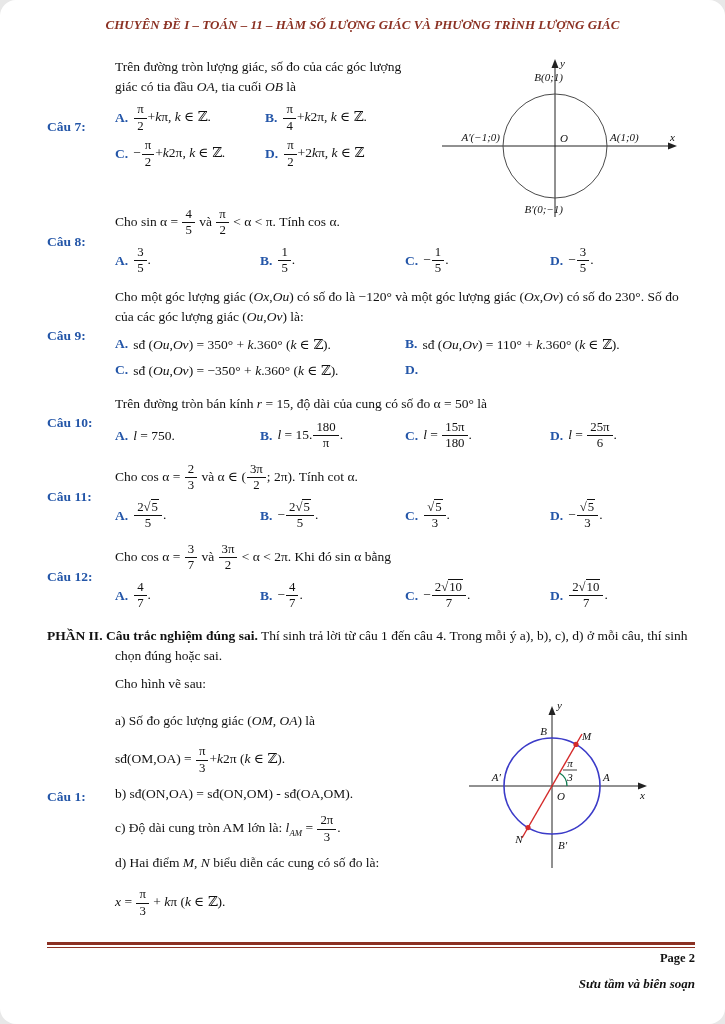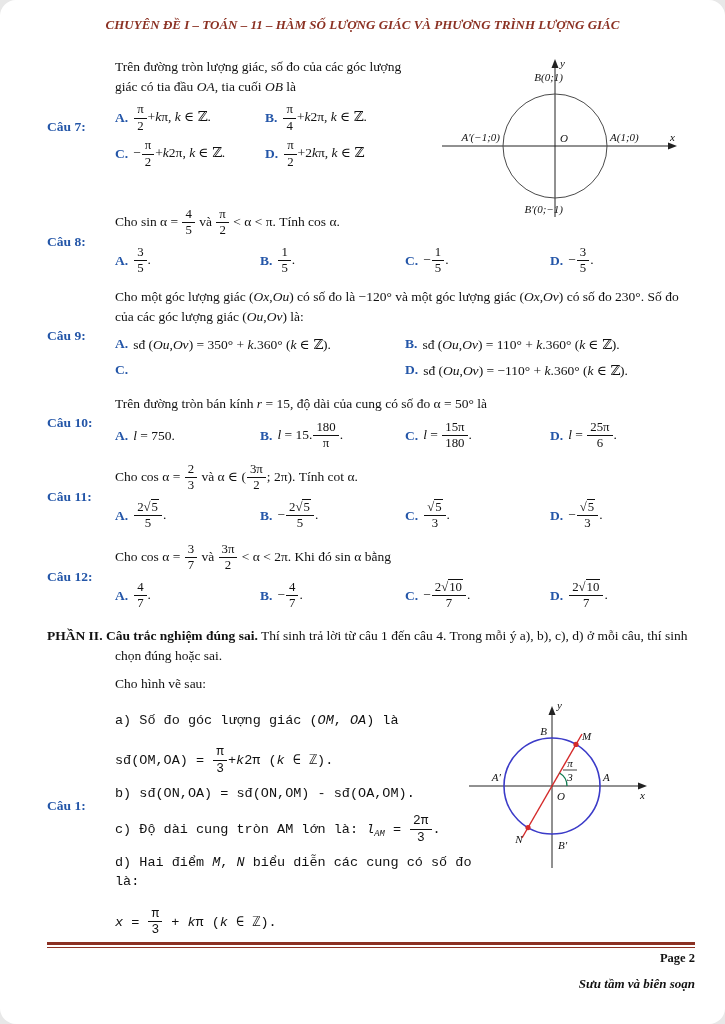--- a/index.html
+++ b/index.html
@@ -37,21 +37,21 @@
 
   .q7box { position:relative; min-height:140px; }
   .q7-left { width:300px; }
   .d1 { position:absolute; top:-6px; right:15px; }
 
   .part2 { padding-left:68px; text-indent:-68px; line-height:1.5; margin:14px 0 8px 0; }
   .part2 .bold { font-weight:bold; }
 
   .q1box { position:relative; min-height:235px; }
   .q1-left { width:360px; }
-  .item { margin-top:9px; line-height:1.4;font-family:Liberation Mono, monospace; }
+  .item { margin-top:9px; line-height:1.4; }
   .item.formula { margin-top:14px; }
   .d2 { position:absolute; top:22px; right:38px; }
 
   .footer { position:absolute; left:47px; right:30px; bottom:32px; }
   .rule { height:6px; border-top:3px solid var(--accent,#8b3123); border-bottom:1px solid var(--accent,#8b3123); }
   .pagenum { text-align:right; font-weight:bold; font-size:12.5px; margin-top:3px; }
   .note { text-align:right; font-weight:bold; font-style:italic; font-size:13px; margin-top:10px; }
 
   
   .ax { stroke:var(--axis,#222); stroke-width:1; }
@@ -146,24 +146,24 @@
           <div class="opt">
             <span class="opt-label">A.</span>
             <span class="opt-val">sđ (<i>Ou</i>,<i>Ov</i>) = 350° + <i>k</i>.360° (<i>k</i> ∈ ℤ).</span>
           </div>
           <div class="opt">
             <span class="opt-label">B.</span>
             <span class="opt-val">sđ (<i>Ou</i>,<i>Ov</i>) = 110° + <i>k</i>.360° (<i>k</i> ∈ ℤ).</span>
           </div>
           <div class="opt">
             <span class="opt-label">C.</span>
-          </div>
-          <div class="opt">
-            <span class="opt-label">D.</span>
-            <span class="opt-val">sđ (<i>Ou</i>,<i>Ov</i>) = −110° + <i>k</i>.360° (<i>k</i> ∈ ℤ).</span>
+            <span class="opt-val">sđ (<i>Ou</i>,<i>Ov</i>) = −350° + <i>k</i>.360° (<i>k</i> ∈ ℤ).</span>
+          </div>
+          <div class="opt">
+            <span class="opt-label">D.</span>
           </div>
         </div>
       </div>
     </div>
 
     <div class="q">
       <div class="q-label">Câu 10:</div>
       <div class="q-body">
         <div class="q-text">Trên đường tròn bán kính <i>r</i> = 15, độ dài của cung có số đo α = 50° là</div>
         <div class="opts row4">

